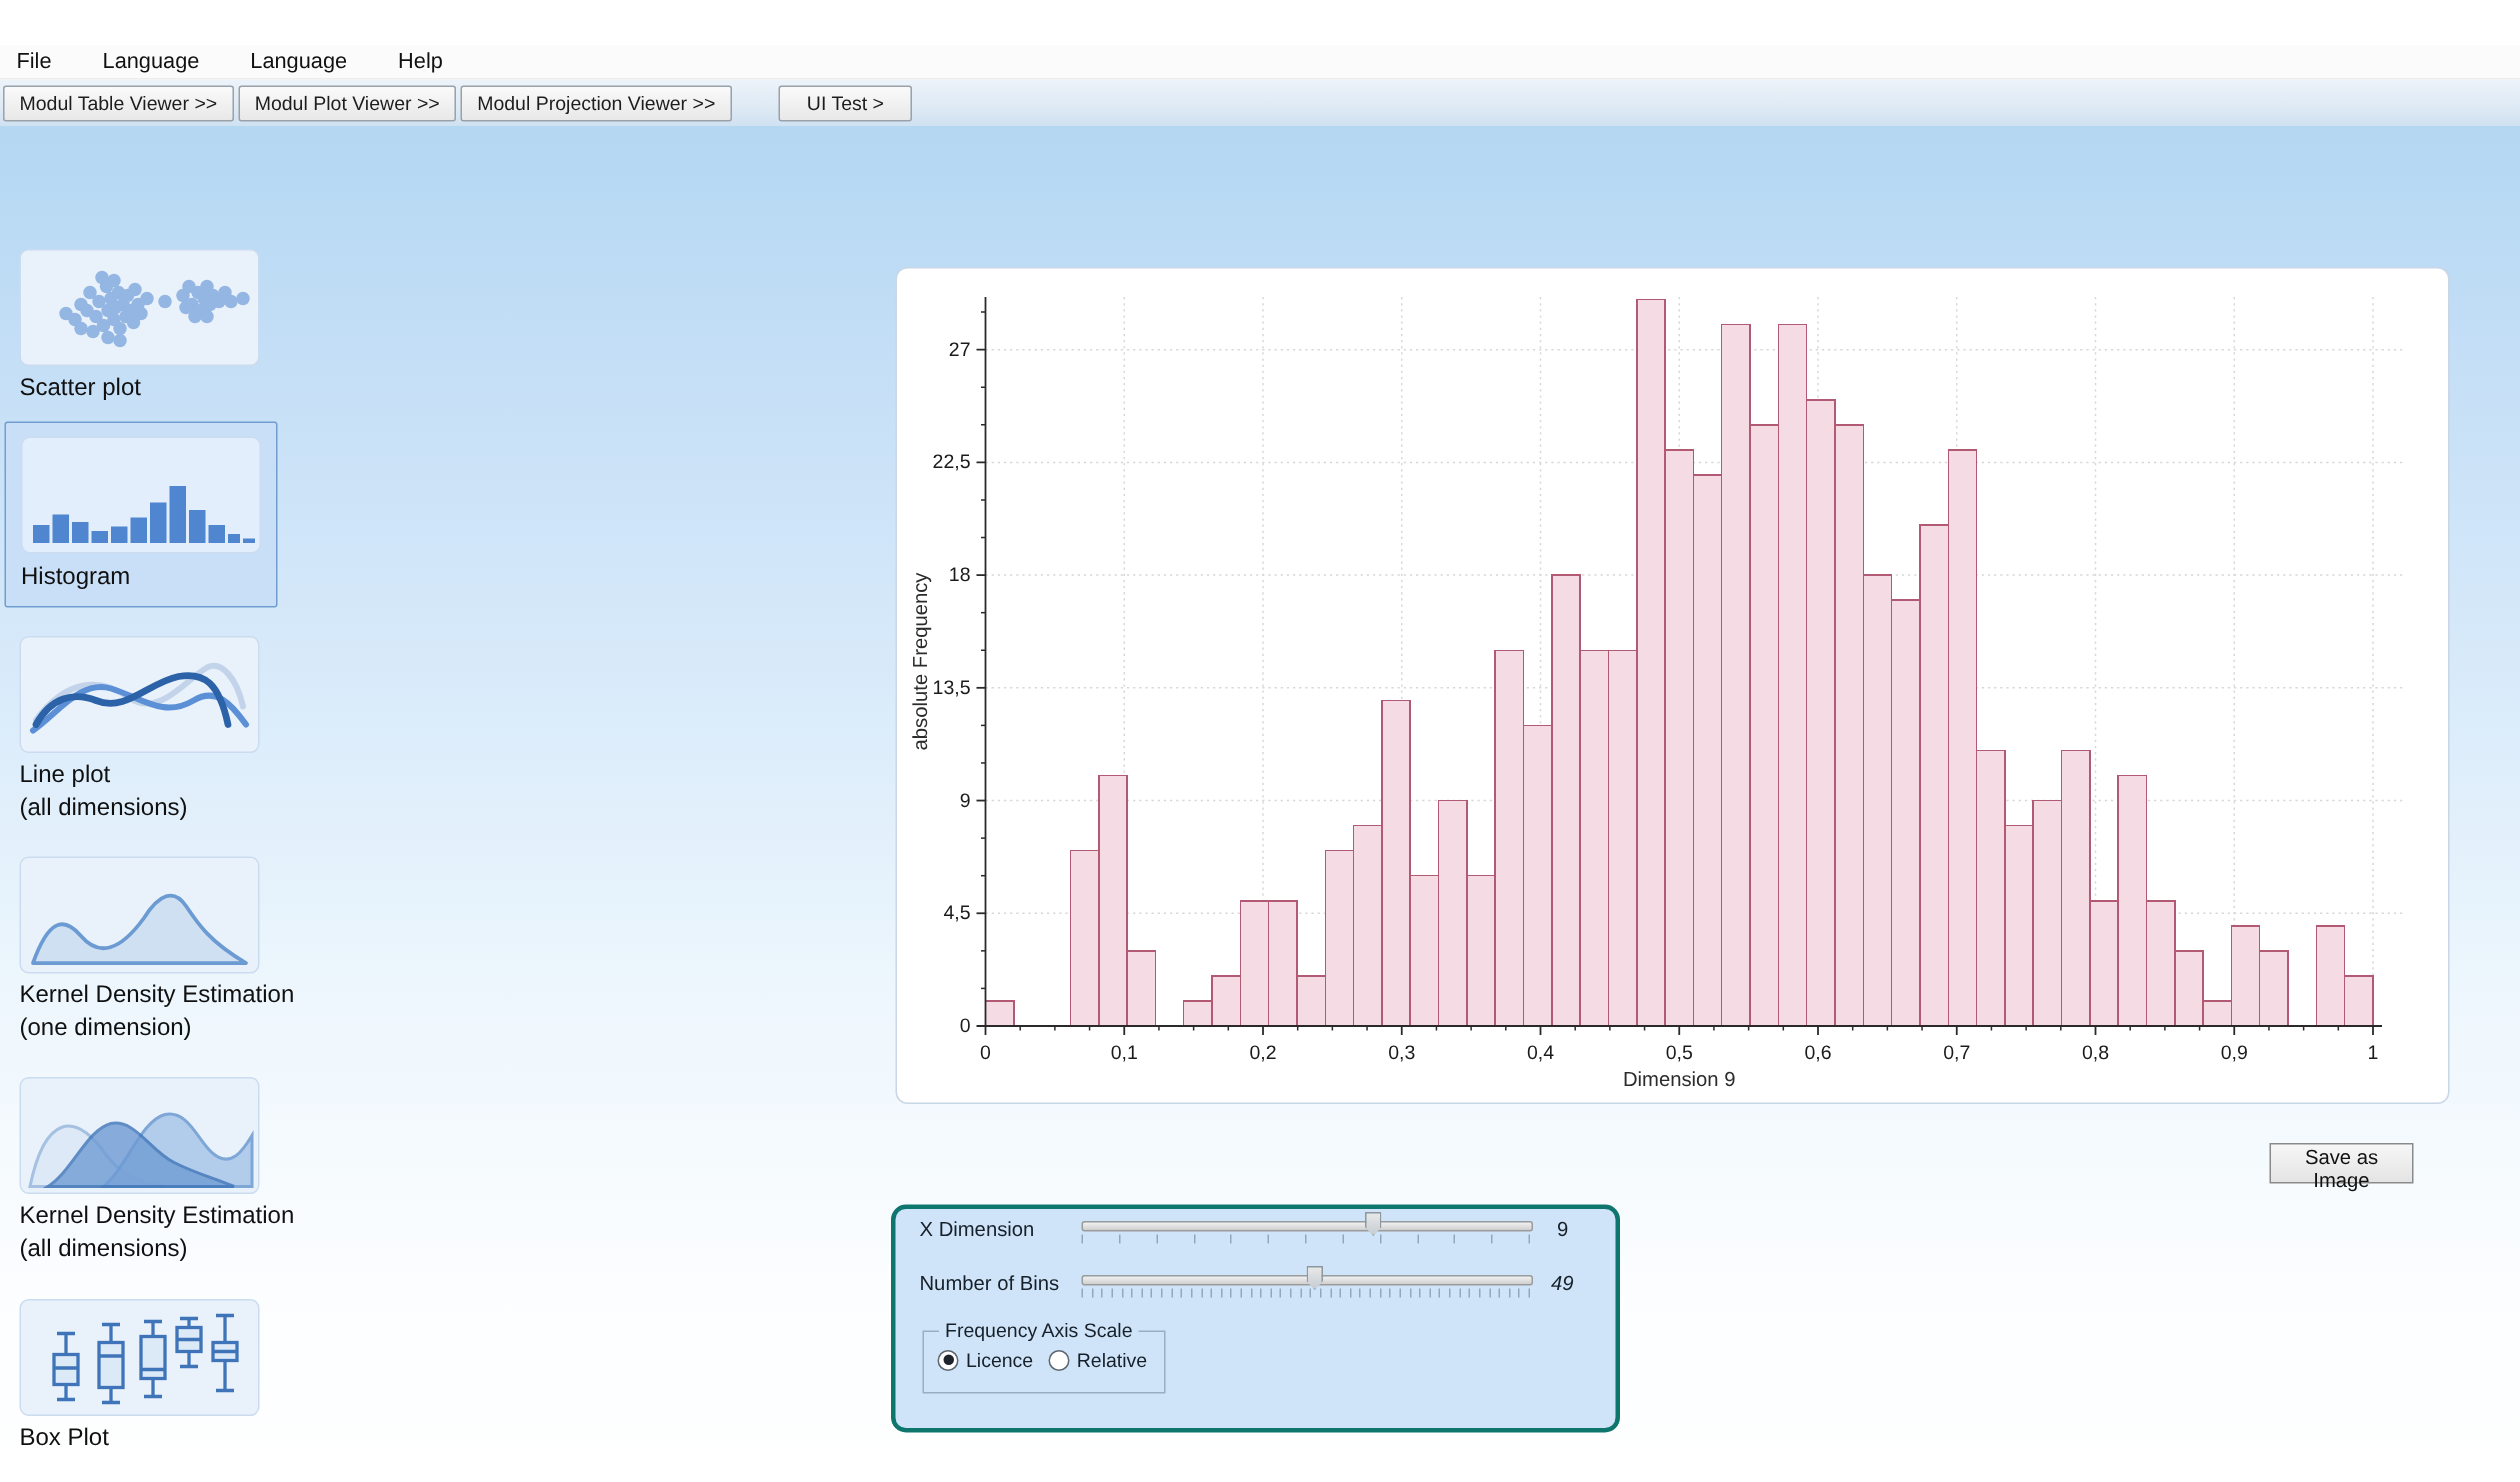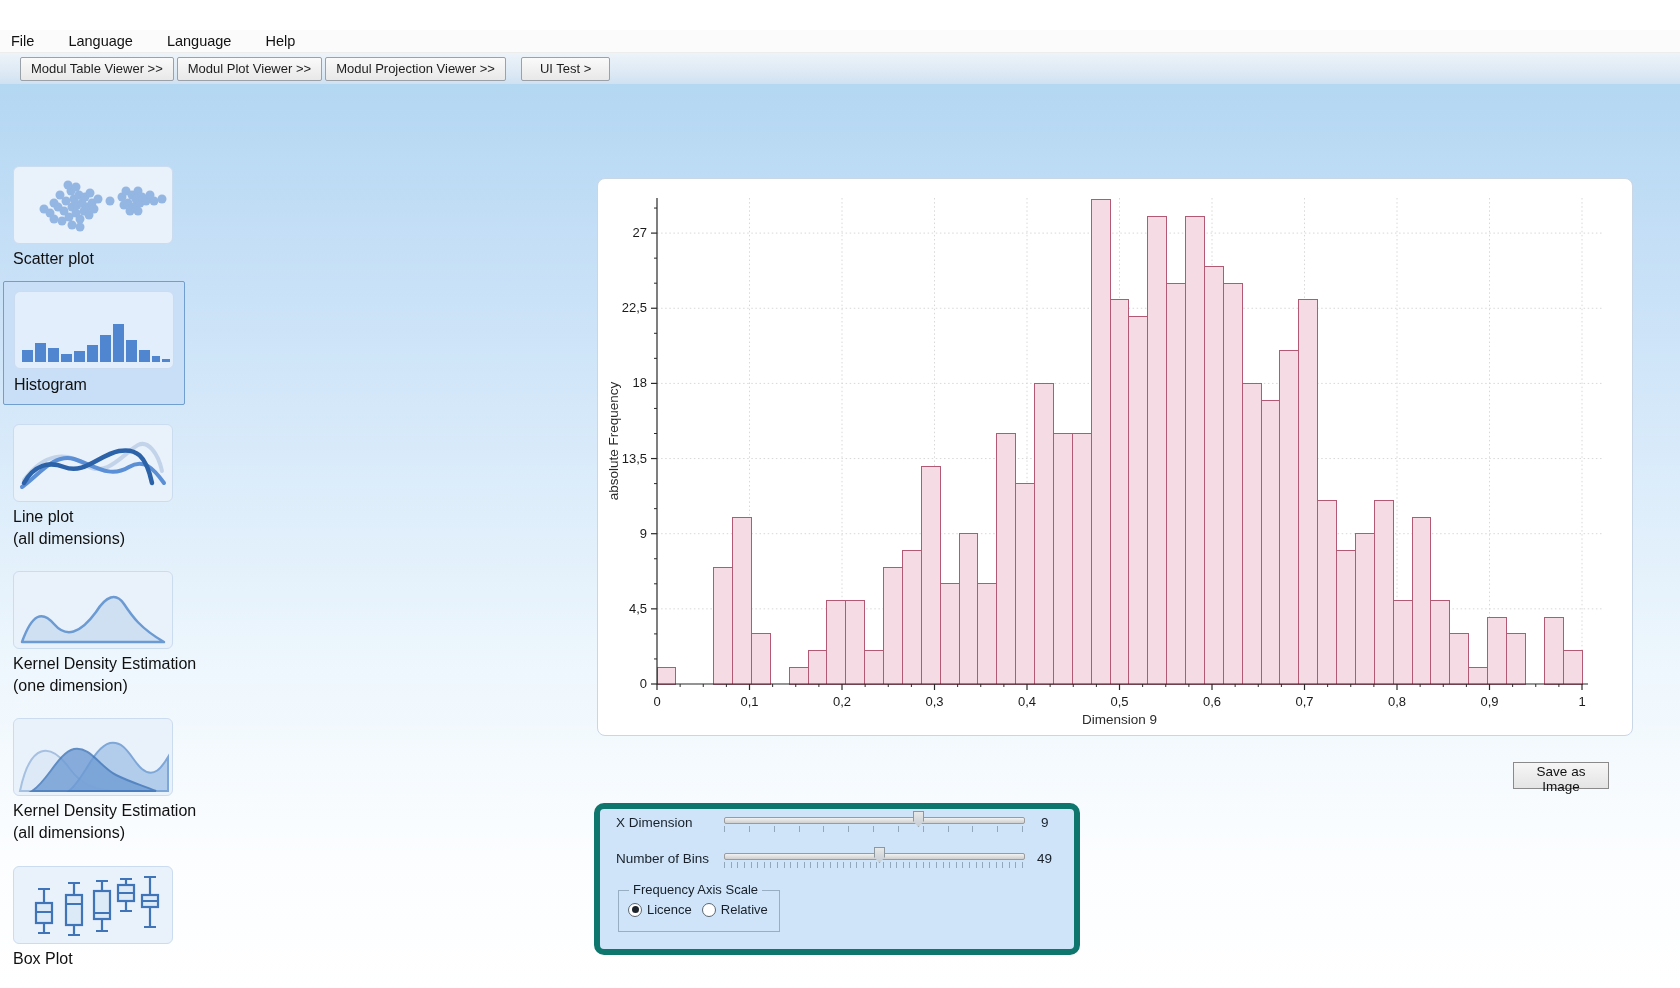--- a/index.html
+++ b/index.html
@@ -12,25 +12,25 @@
   .titlebar .title{position:absolute;left:978px;top:5px;transform:translateX(-50%);
     font-size:17px;color:#24320f;white-space:nowrap;}
   .logo{position:absolute;left:8px;top:2px;width:26px;height:26px;}
   
   .menubar{position:absolute;left:0;top:30px;width:1680px;height:22px;background:#fbfbfb;
     border-bottom:1px solid #ededed;display:flex;align-items:center;gap:12px;}
   .menu-item{font-size:14.5px;color:#111;padding:2px 11px;cursor:default;}
   
   .toolbar{position:absolute;left:0;top:53px;width:1680px;height:31px;
     background:linear-gradient(180deg,#edf3f9 0%,#dbe8f4 70%,#cfe1f2 100%);
-    display:flex;align-items:center;padding-left:20px;box-sizing:border-box;}
+    display:flex;align-items:center;padding-left:2px;box-sizing:border-box;}
   .tbtn{height:24px;line-height:22px;padding:0 10px;margin-right:3px;font-size:13px;color:#1d1d1d;
     background:linear-gradient(180deg,#fafafa,#e8e8e8);border:1px solid #9aa1a8;border-radius:2px;
     font-family:"Liberation Sans",sans-serif;white-space:nowrap;}
-  .tbtn.last{margin-left:12px;padding:0 18px;}
+  .tbtn.last{margin-left:28px;padding:0 18px;}
   
   .tile{position:absolute;left:3px;width:180px;}
   .tile .thumb{position:absolute;left:10px;top:0;width:160px;height:78px;background:#e9f1fb;
     border:1px solid #ccdcf0;border-radius:6px;overflow:hidden;box-sizing:border-box;}
   .tile.selected{background:#c8dff7;border:1px solid #6f9ecf;border-radius:2px;}
   .tile.selected .thumb{top:9px;background:#e2eefb;}
   .tile-label{position:absolute;left:10px;font-size:16px;line-height:22px;color:#101010;white-space:nowrap;}
   
   .chart-panel{position:absolute;left:597px;top:178px;width:1036px;height:558px;background:#fff;
     border:1px solid #c9d6e6;border-radius:8px;box-sizing:border-box;}
@@ -39,21 +39,21 @@
   .axis{stroke:#2a2a2a;stroke-width:1.2;fill:none;}
   .axis.thin{stroke-width:1;}
   .tl{font-size:13px;fill:#1b1b1b;font-family:"Liberation Sans",sans-serif;}
   .at{font-size:13.5px;fill:#2c2c2c;font-family:"Liberation Sans",sans-serif;}
   
   .save-btn{position:absolute;left:1513px;top:762px;width:96px;height:27px;font-size:13.5px;color:#111;
     background:linear-gradient(180deg,#f6f6f6,#e4e4e4);border:1px solid #8a8a8a;
     font-family:"Liberation Sans",sans-serif;}
   
   .ctrl-panel{position:absolute;left:594px;top:803px;width:486px;height:152px;background:#cfe4f8;
-    border:6px solid #0f766e;border-radius:10px;box-sizing:border-box;}
+    border:3px solid #0f766e;border-radius:10px;box-sizing:border-box;}
   .ctrl-label{position:absolute;font-size:13.5px;color:#17202a;white-space:nowrap;}
   .ctrl-value{position:absolute;font-size:13.5px;color:#17202a;}
   .track{position:absolute;width:299px;height:5px;background:linear-gradient(180deg,#f2f2f2,#cfcfcf);
     border:1px solid #9b9b9b;border-radius:2px;}
   .sthumb{position:absolute;width:11px;height:16px;background:linear-gradient(180deg,#e8e8e8,#c6cdd4);
     border:1px solid #8e979e;box-sizing:border-box;
     clip-path:polygon(0 0,100% 0,100% 62%,50% 100%,0 62%);}
   .ticks{position:absolute;width:299px;height:7px;}
   .ticks i{position:absolute;top:0;width:1px;height:6px;background:#93a7ba;}
   .groupbox{position:absolute;left:18px;top:81px;width:160px;height:40px;border:1px solid #98aec2;}
@@ -448,21 +448,21 @@
         <i style="left:245.0px"></i>
         <i style="left:251.6px"></i>
         <i style="left:258.3px"></i>
         <i style="left:264.9px"></i>
         <i style="left:271.5px"></i>
         <i style="left:278.1px"></i>
         <i style="left:284.8px"></i>
         <i style="left:291.4px"></i>
         <i style="left:298.0px"></i>
       </div>
-    <span class="ctrl-value" style="left:437px;top:42px;">49</span>
+    <span class="ctrl-value" style="left:437px;top:42px;font-style:italic;">49</span>
 
     <div class="groupbox">
       <span class="legend">Frequency Axis Scale</span>
       <div class="radio-row">
         <span class="radio sel" id="radio-0"></span>
         <span class="radio-label">Licence</span>
         <span class="radio" id="radio-1"></span>
         <span class="radio-label">Relative</span>
       </div>
     </div>

